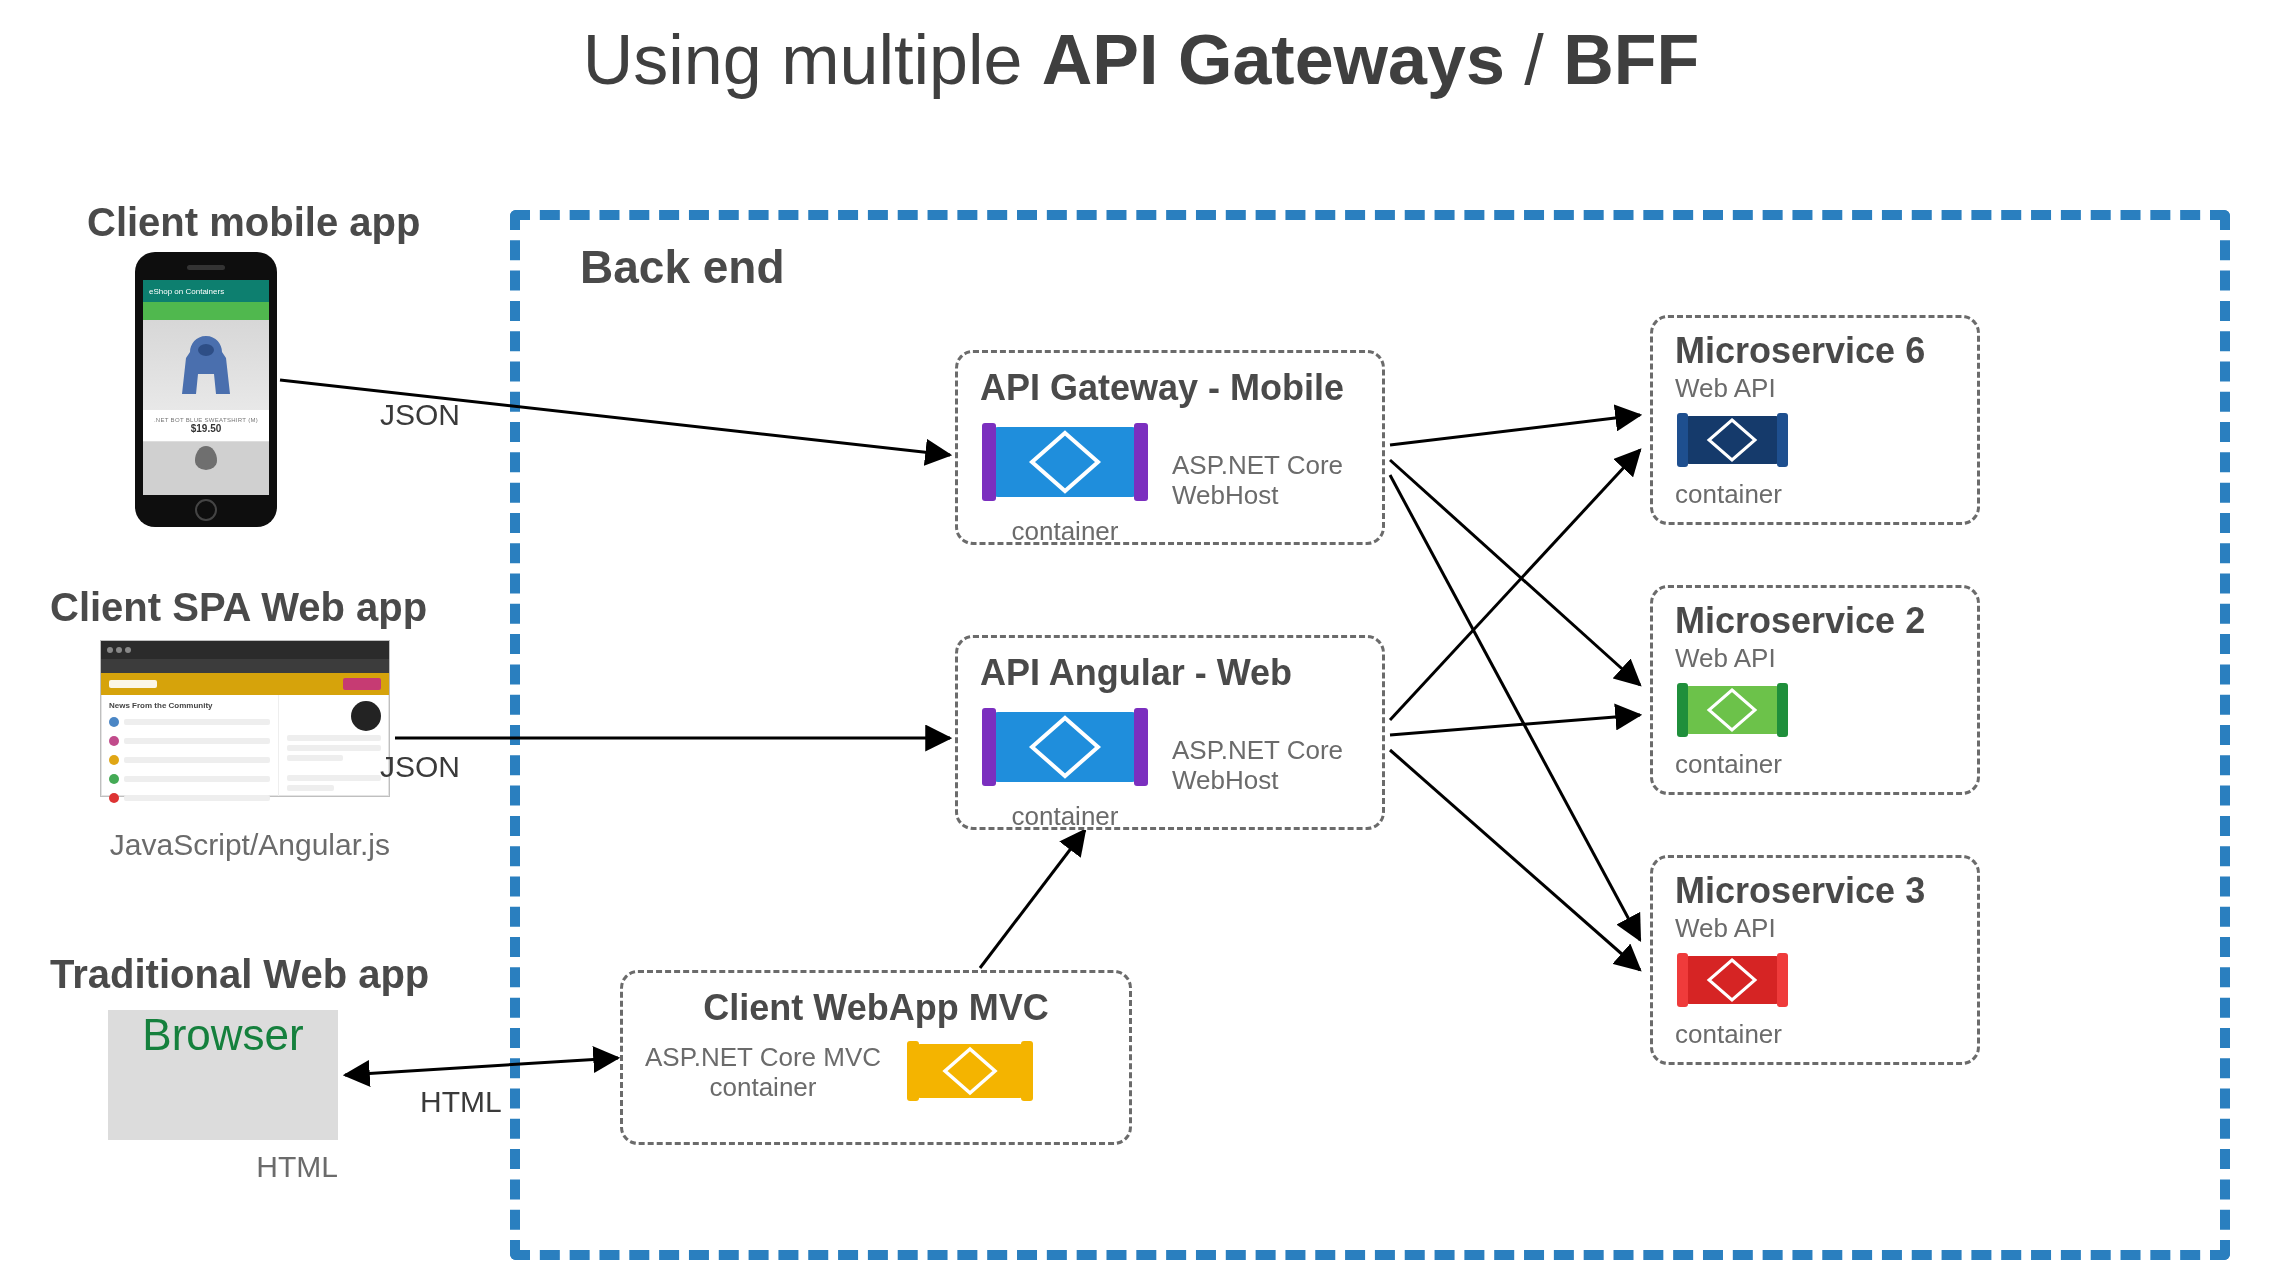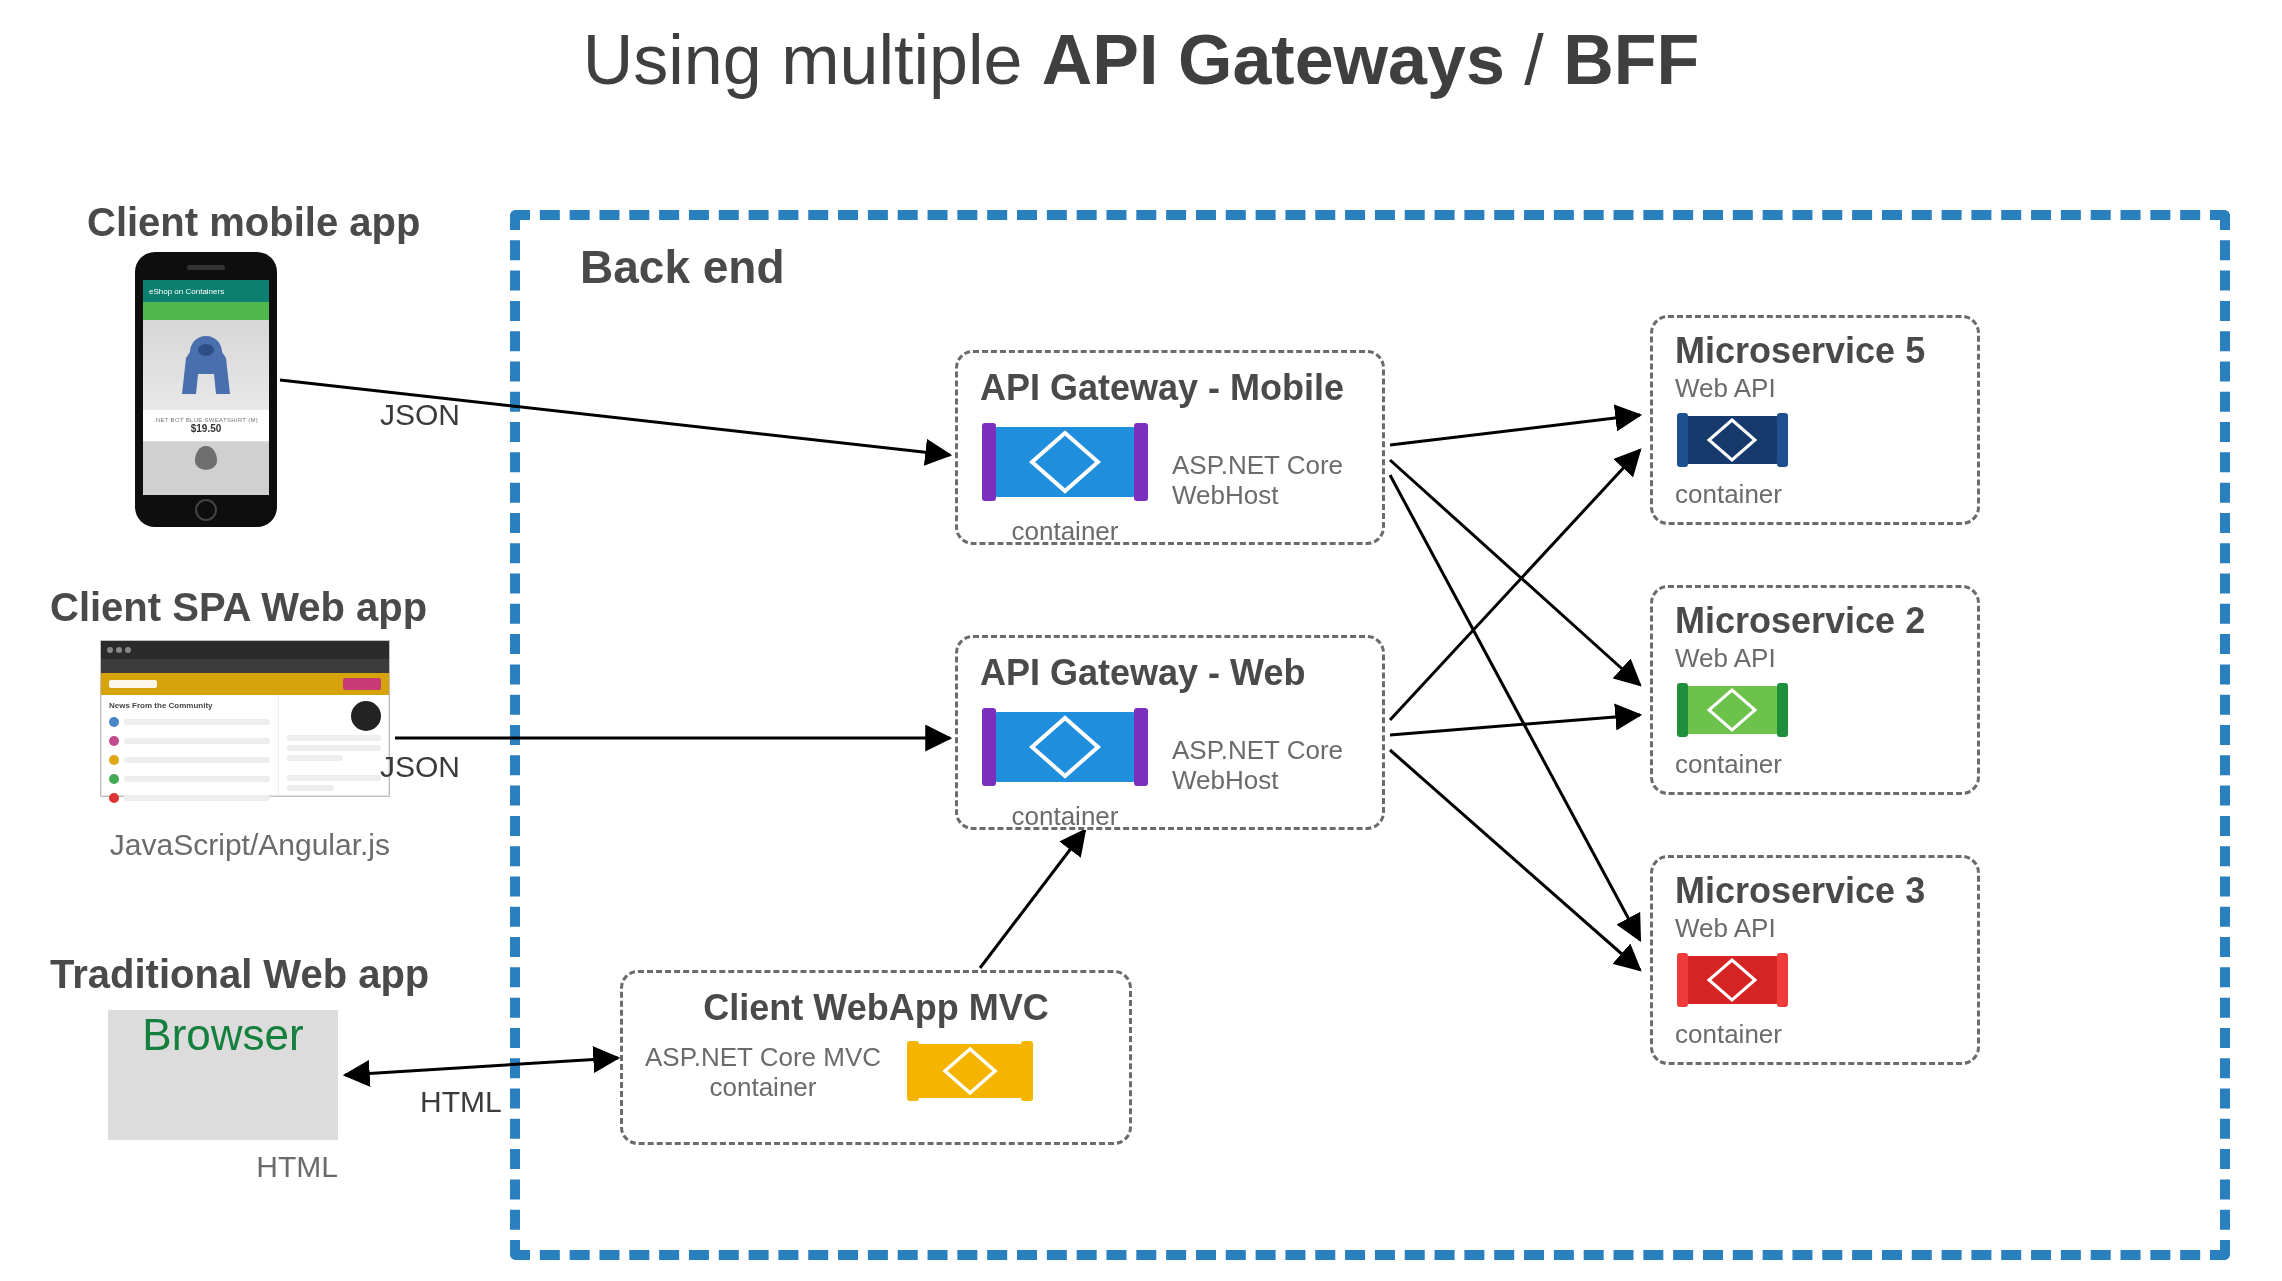--- a/index.html
+++ b/index.html
@@ -279,21 +279,21 @@
       <div class="sub">container</div>
     </div>
     <div>
       <div class="sub">ASP.NET Core</div>
       <div class="sub">WebHost</div>
     </div>
   </div>
 </div>
 
 <div class="dbox gw" style="left:955px; top:635px;">
-  <div class="box-title">API Gateway - Web</div>
+  <div class="box-title">API Angular - Web</div>
   <div class="row">
     <div class="ct-wrap">
       <svg class="container-svg cs-lg" viewBox="0 0 170 100">
         <rect x="14" y="12" width="142" height="70" rx="4" fill="#1f8edc"></rect>
         <rect x="2" y="8" width="14" height="78" rx="3" fill="#7b2fbf"></rect>
         <rect x="154" y="8" width="14" height="78" rx="3" fill="#7b2fbf"></rect>
         <polygon points="85,18 118,47 85,76 52,47" fill="none" stroke="#fff" stroke-width="4"></polygon>
       </svg>
       <div class="sub">container</div>
     </div>
@@ -314,21 +314,21 @@
     <svg class="container-svg cs-md" viewBox="0 0 130 75">
       <rect x="12" y="9" width="106" height="54" rx="3" fill="#f4b400"></rect>
       <rect x="2" y="6" width="12" height="60" rx="3" fill="#f4b400"></rect>
       <rect x="116" y="6" width="12" height="60" rx="3" fill="#f4b400"></rect>
       <polygon points="65,14 90,36 65,58 40,36" fill="none" stroke="#fff" stroke-width="3.5"></polygon>
     </svg>
   </div>
 </div>
 
 <div class="dbox ms" style="left:1650px; top:315px;">
-  <div class="box-title">Microservice 5</div>
+  <div class="box-title">Microservice 6</div>
   <div class="stack">
     <div class="sub">Web API</div>
     <svg class="container-svg cs-ms" viewBox="0 0 115 68">
       <rect x="11" y="8" width="93" height="48" rx="3" fill="#153a6b"></rect>
       <rect x="2" y="5" width="11" height="54" rx="3" fill="#1e4f8f"></rect>
       <rect x="102" y="5" width="11" height="54" rx="3" fill="#1e4f8f"></rect>
       <polygon points="57,12 80,32 57,52 34,32" fill="none" stroke="#fff" stroke-width="3"></polygon>
     </svg>
     <div class="sub">container</div>
   </div>

